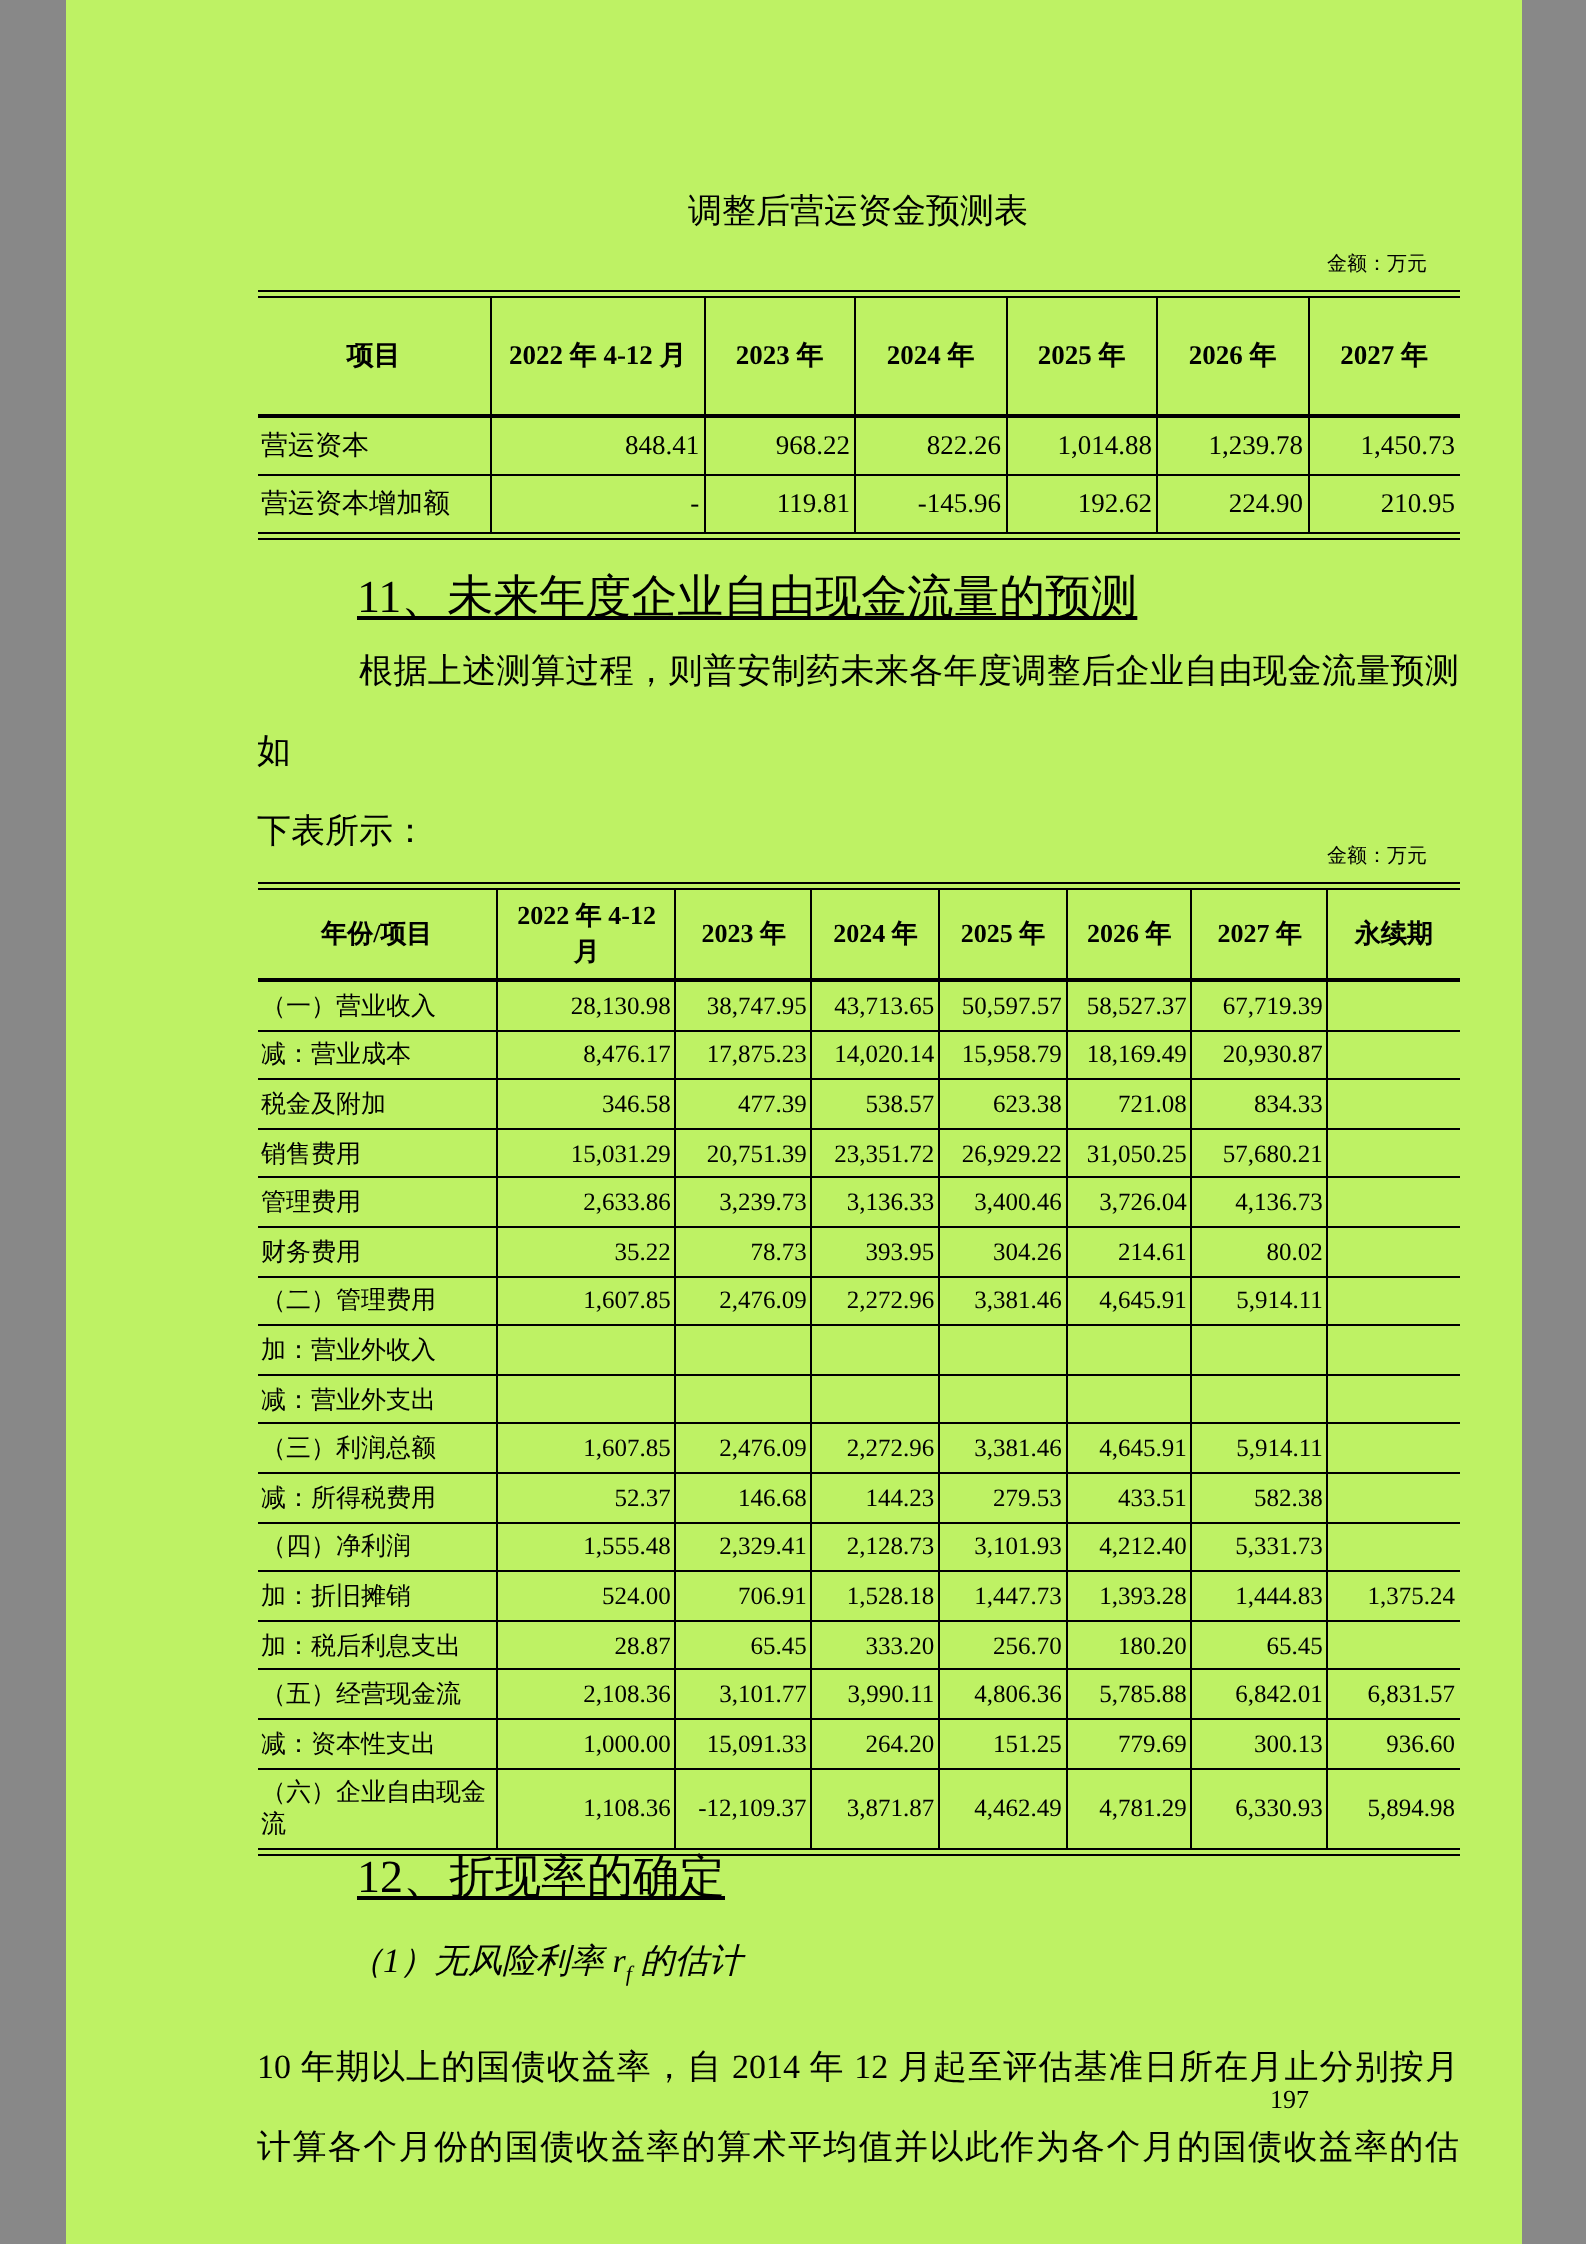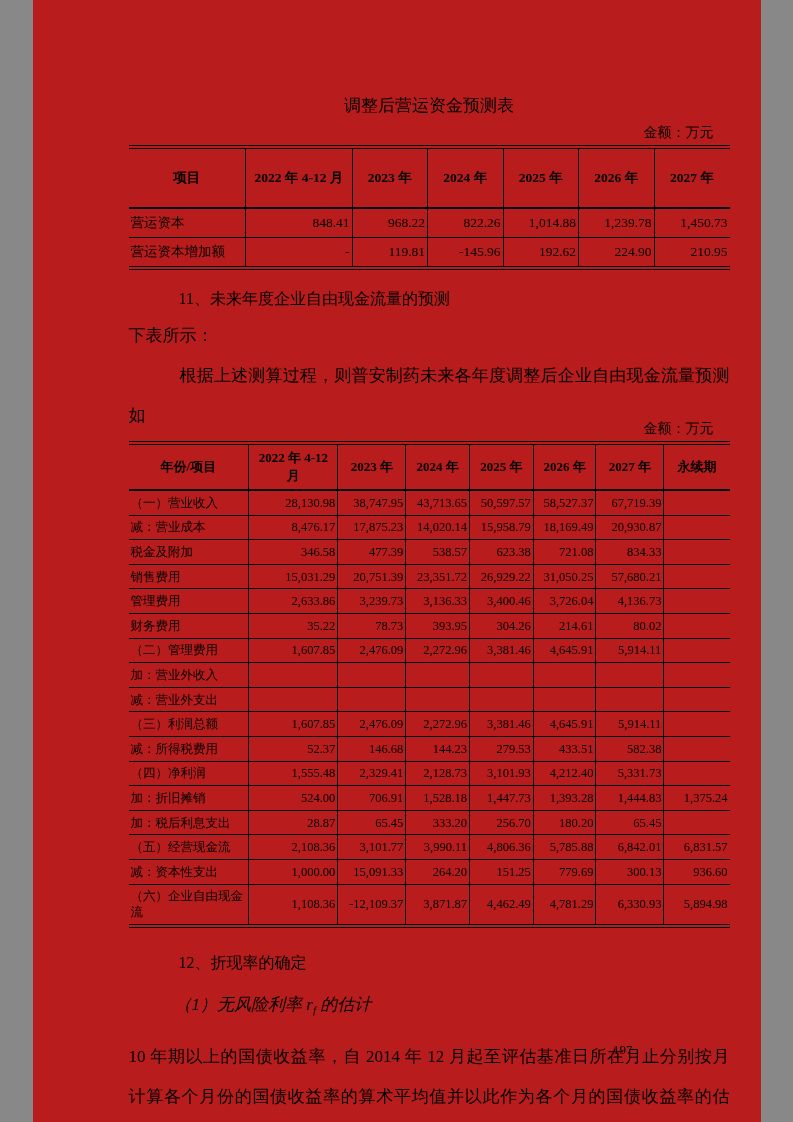--- a/index.html
+++ b/index.html
@@ -1,58 +1,58 @@
 <!DOCTYPE html>
 <html><head>
 <meta charset="utf-8">
 <style>
   html,body{margin:0;padding:0;background:#888;}
   .page{
     position:relative;
     width:728px;height:1122px;
-    background:#b91c1c;
+    background:#bef264;
     margin:0 auto;
     font-family:"Liberation Serif","DejaVu Serif",serif;
     color:#000;
     overflow:hidden;
   }
   .content{position:absolute;left:96px;top:0;width:601px;}
 
   .doc-title{margin-top:95px;text-align:center;font-size:17px;line-height:22px;}
-  .unit-label{text-align:right;font-size:14px;line-height:18px;padding-right:16px;}
+  .unit-label{text-align:right;font-size:10px;line-height:18px;padding-right:16px;}
   .unit-label.first{margin-top:7px;margin-bottom:3px;}
   .unit-label.second{margin-top:-16px;margin-bottom:3px;}
 
   table{border-collapse:collapse;width:100%;table-layout:fixed;
         border-top:4px double #000;border-bottom:4px double #000;}
   th{font-weight:bold;text-align:center;border-bottom:2px solid #000;}
   td{border-bottom:1px solid #000;}
   th:not(:first-child),td:not(:first-child){border-left:1.4px solid #000;}
   td.lbl{text-align:left;padding-left:3px;}
   td.num{text-align:right;padding-right:4px;}
   .t1{font-size:13.5px;}
   .t1 th{padding:20px 2px;font-size:13.5px;}
   .t1 td{padding:6px 2px;line-height:16px;}
   .t2{font-size:12.5px;}
   .t2 th{padding:4px 2px;font-size:13px;}
   .t2 td{padding:3.8px 2px;line-height:16px;}
 
-  .heading{font-size:16px;line-height:22px;padding-left:50px;}
+  .heading{font-size:23px;line-height:22px;padding-left:50px;text-decoration:underline;}
   .h11{margin-top:18px;}
-  .h12{margin-top:24px;}
+  .h12{}
   .subheading{font-size:17px;line-height:22px;padding-left:46px;margin-top:20px;font-style:italic;}
   .para{font-size:17px;}
   .para .pline{line-height:40px;text-align:justify;text-align-last:justify;}
   .para .pline.indent{text-indent:3em;}
   .para .pline.noslast{text-align-last:left;}
   .para1{margin-top:6px;}
   .para2{margin-top:16px;}
   sub{font-size:11px;}
 
-  .page-number{position:absolute;right:128px;bottom:64px;font-size:13px;}
+  .page-number{position:absolute;right:106px;bottom:64px;font-size:13px;}
 </style>
 </head>
 <body>
 
 <div class="page">
   <div class="content">
 
     <div class="doc-title">调整后营运资金预测表</div>
 
     <div class="unit-label first">金额：万元</div>
@@ -96,22 +96,22 @@
             <td class="num">192.62</td>
             <td class="num">224.90</td>
             <td class="num">210.95</td>
           </tr>
         </tbody>
       </table>
 
     <div class="heading h11">11、未来年度企业自由现金流量的预测</div>
 
     <div class="para para1">
+      <div class="pline indent">根据上述测算过程，则普安制药未来各年度调整后企业自由现金流量预测如</div>
       <div class="pline noslast">下表所示：</div>
-      <div class="pline indent">根据上述测算过程，则普安制药未来各年度调整后企业自由现金流量预测如</div>
     </div>
 
     <div class="unit-label second">金额：万元</div>
 
     <table class="t2">
         <colgroup>
           <col style="width: 20%;">
           <col style="width: 14.8%;">
           <col style="width: 11.3%;">
           <col style="width: 10.6%;">

